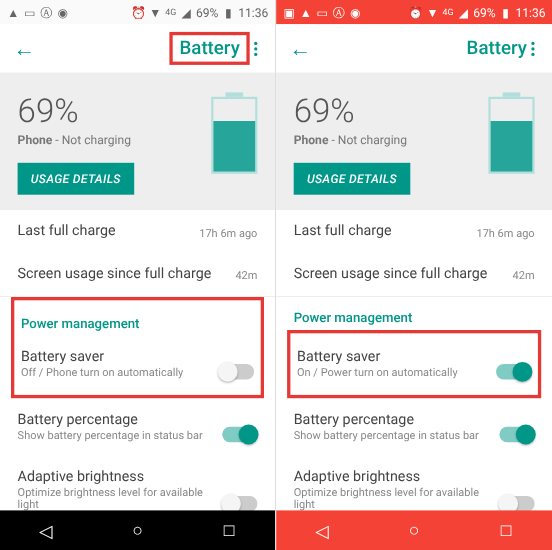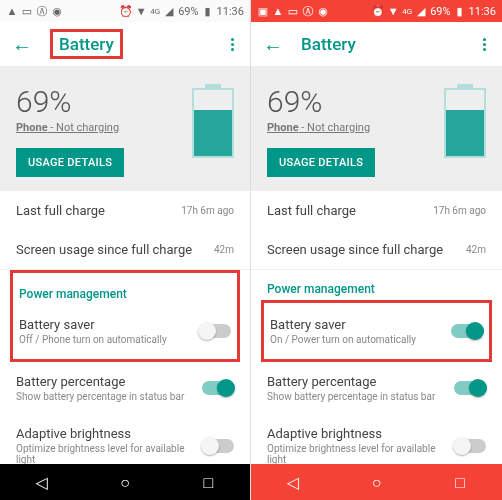--- a/index.html
+++ b/index.html
@@ -6,34 +6,34 @@
 body { background:#fff; width:502px; height:500px; display:flex; }
 .phone { width:251px; height:500px; background:#fafafa; position:relative; overflow:hidden; }
 .phone.left { border-right:1px solid #ddd; }
 .status-bar { height:22px; display:flex; align-items:center; padding:0 6px; font-size:11px; color:#666; }
 .phone.right .status-bar { background:#f44336; color:#fff; }
 .status-left { display:flex; gap:3px; align-items:center; }
 .status-right { margin-left:auto; display:flex; gap:3px; align-items:center; }
 .status-ico { width:12px; height:12px; display:inline-flex; align-items:center; justify-content:center; }
 .app-bar { height:44px; background:#fff; display:flex; align-items:center; padding:0 12px; }
 .back-arrow { color:#009688; font-size:20px; margin-right:18px; }
-.title { color:#009688; font-size:17px; font-weight:500; flex:1; }
+.title { color:#009688; font-size:17px; font-weight:500; flex:1;text-align:right; }
 .menu-dots { color:#009688; display:flex; flex-direction:column; gap:2px; padding:4px; }
 .menu-dots span { width:3px; height:3px; background:#009688; border-radius:50%; }
 .highlight-title { border:3px solid #e53935; padding:2px 6px; display:inline-block; }
 .summary { background:#eeeeee; padding:18px 16px 14px; display:flex; align-items:flex-start; }
 .sum-left { flex:1; }
 .pct { font-size:30px; color:#555; font-weight:300; }
-.charge-status { font-size:11px; color:#777; margin-top:2px;text-decoration:underline; }
-.usage-btn { background:#009688; color:#fff; font-size:11px; font-weight:500; padding:8px 12px; border:none; margin-top:14px; letter-spacing:0.3px; }
+.charge-status { font-size:11px; color:#777; margin-top:2px; }
+.usage-btn { background:#009688; color:#fff; font-size:11px; font-weight:500; padding:8px 12px; border:none; margin-top:14px; letter-spacing:0.3px;font-style:italic; }
 .batt-icon { width:42px; height:70px; border:2px solid #b2dfdb; position:relative; margin-top:4px; }
 .batt-icon::before { content:""; position:absolute; top:-6px; left:50%; transform:translateX(-50%); width:16px; height:4px; background:#b2dfdb; }
 .batt-fill { position:absolute; bottom:0; left:0; right:0; height:69%; background:#26a69a; }
 .section { background:#fff; padding:0 16px; }
-.row { padding:12px 0; display:flex; align-items:center; }
+.row { padding:12px 0; display:flex; align-items:flex-end; }
 .row-main { flex:1; }
 .row-label { font-size:13px; color:#444; }
 .row-sub { font-size:10px; color:#888; margin-top:2px; }
 .row-val { font-size:10px; color:#888; }
 .sect-head { font-size:12px; color:#009688; font-weight:500; padding:12px 0 4px; }
 .toggle { width:32px; height:14px; background:#ccc; border-radius:7px; position:relative; }
 .toggle .knob { width:18px; height:18px; background:#f5f5f5; border-radius:50%; position:absolute; top:-2px; left:-1px; box-shadow:0 1px 2px rgba(0,0,0,0.3); }
 .toggle.on { background:#80cbc4; }
 .toggle.on .knob { background:#009688; left:auto; right:-1px; }
 .highlight-box { border:3px solid #e53935; margin:0 -6px; padding:2px 6px; }

